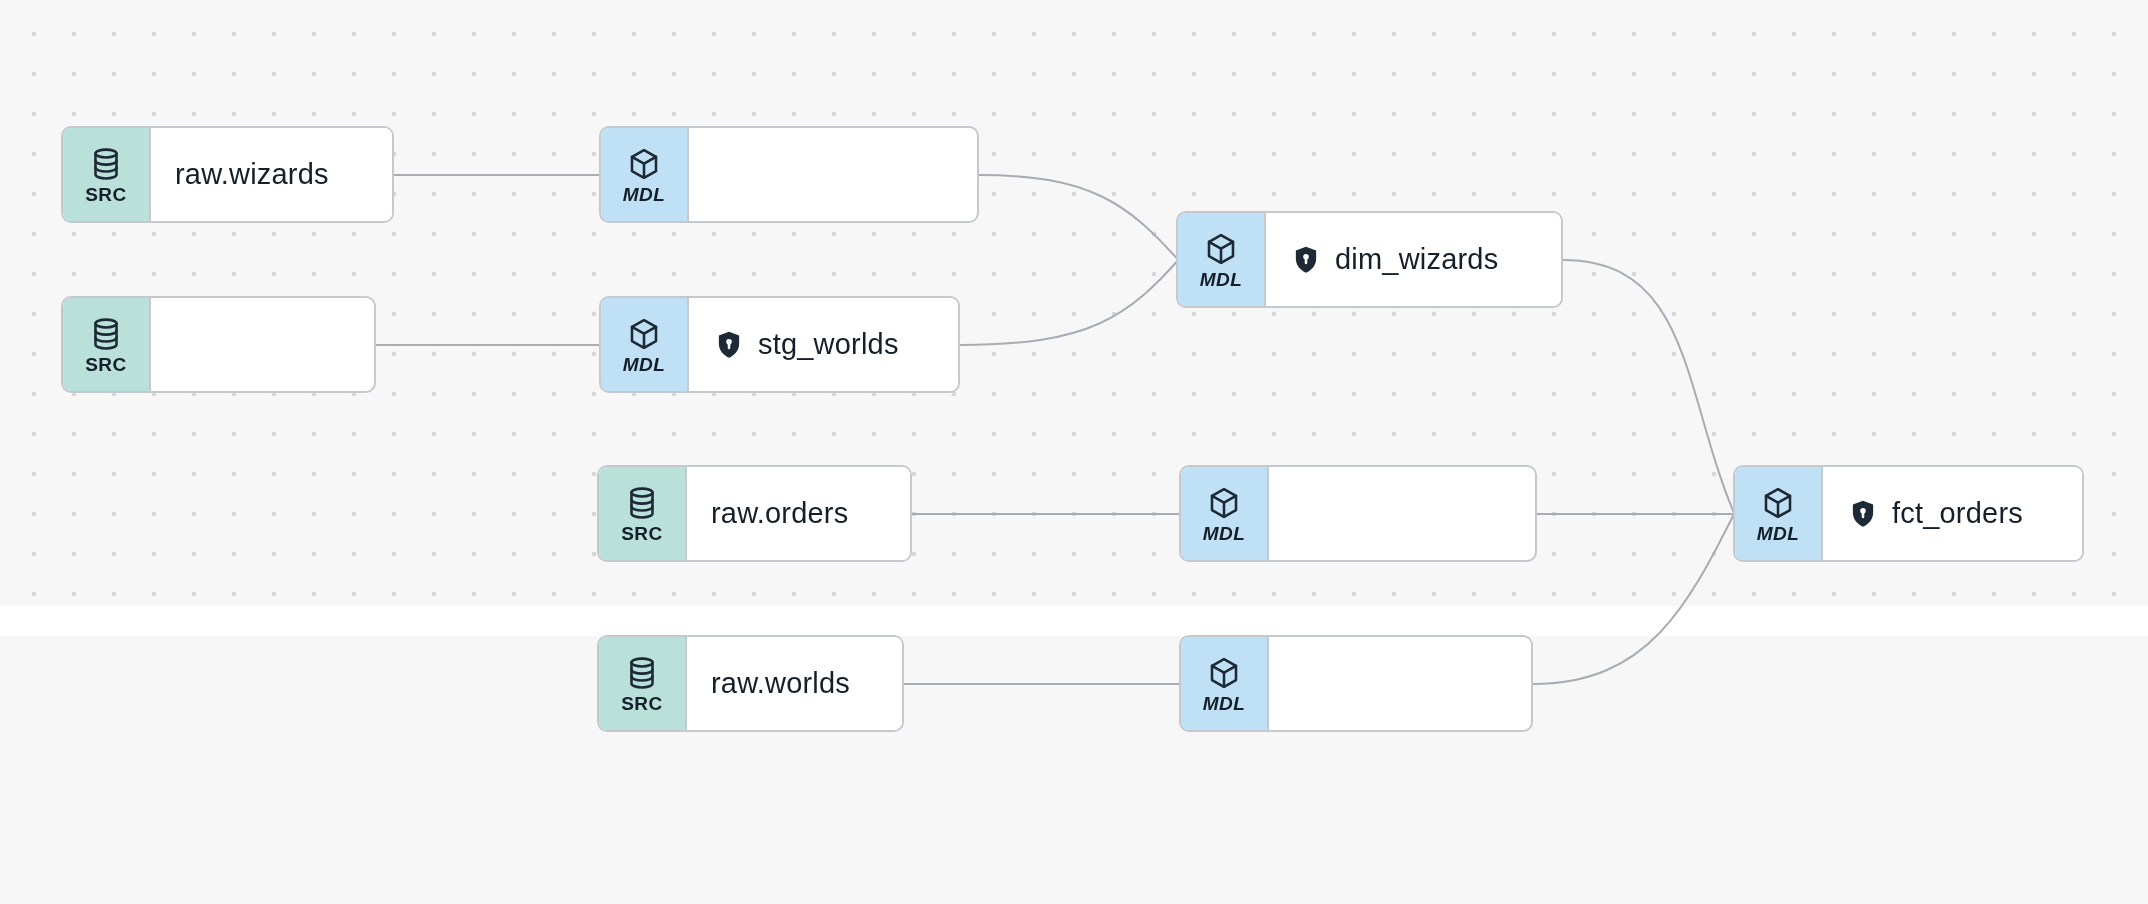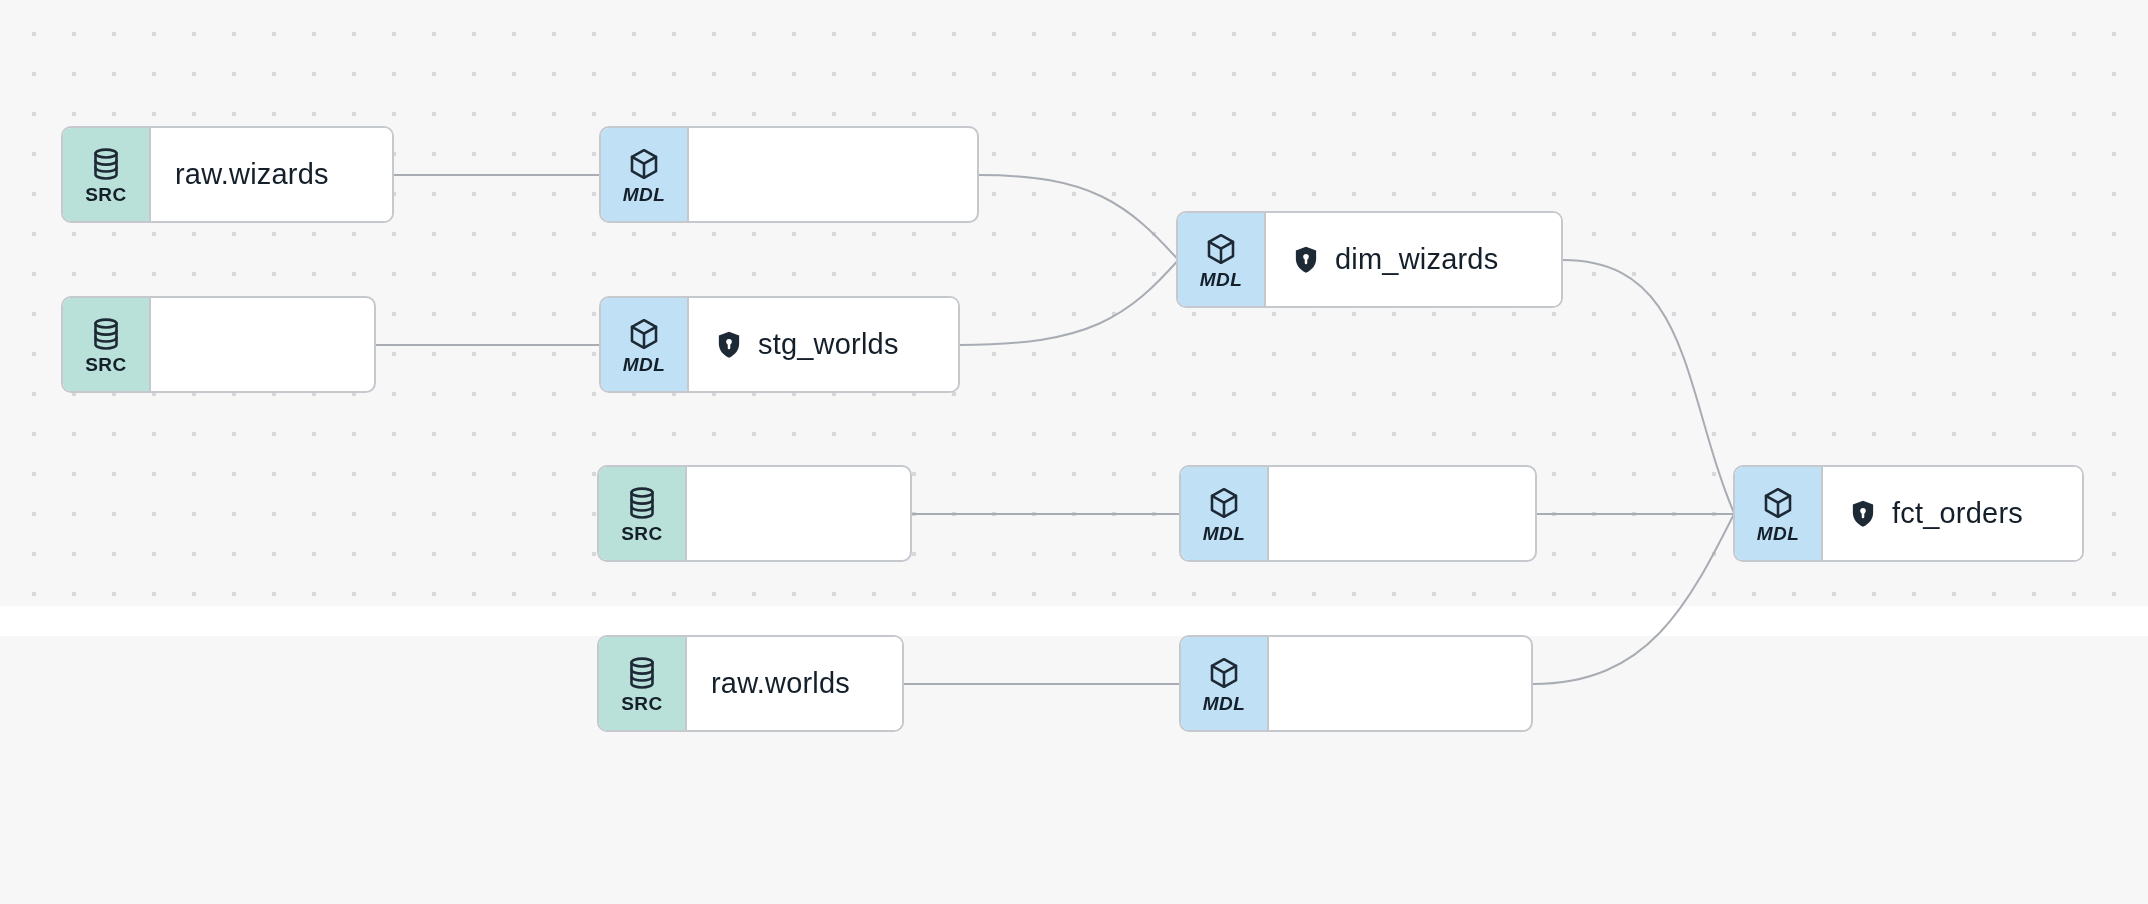--- a/index.html
+++ b/index.html
@@ -193,20 +193,23 @@
     </div>
   </div>
 
   <div class="node source" style="left:597px; top:465px; width:315px;">
     <div class="badge">
       <svg class="type-icon">
           <use href="#i-db"></use>
         </svg>
       <span class="type-label">SRC</span>
     </div>
+    <div class="body">
+      <span class="label">raw.orders</span>
+    </div>
   </div>
 
   <div class="node model" style="left:1179px; top:465px; width:358px;">
     <div class="badge">
       <svg class="type-icon">
           <use href="#i-cube"></use>
         </svg>
       <span class="type-label">MDL</span>
     </div>
   </div>

